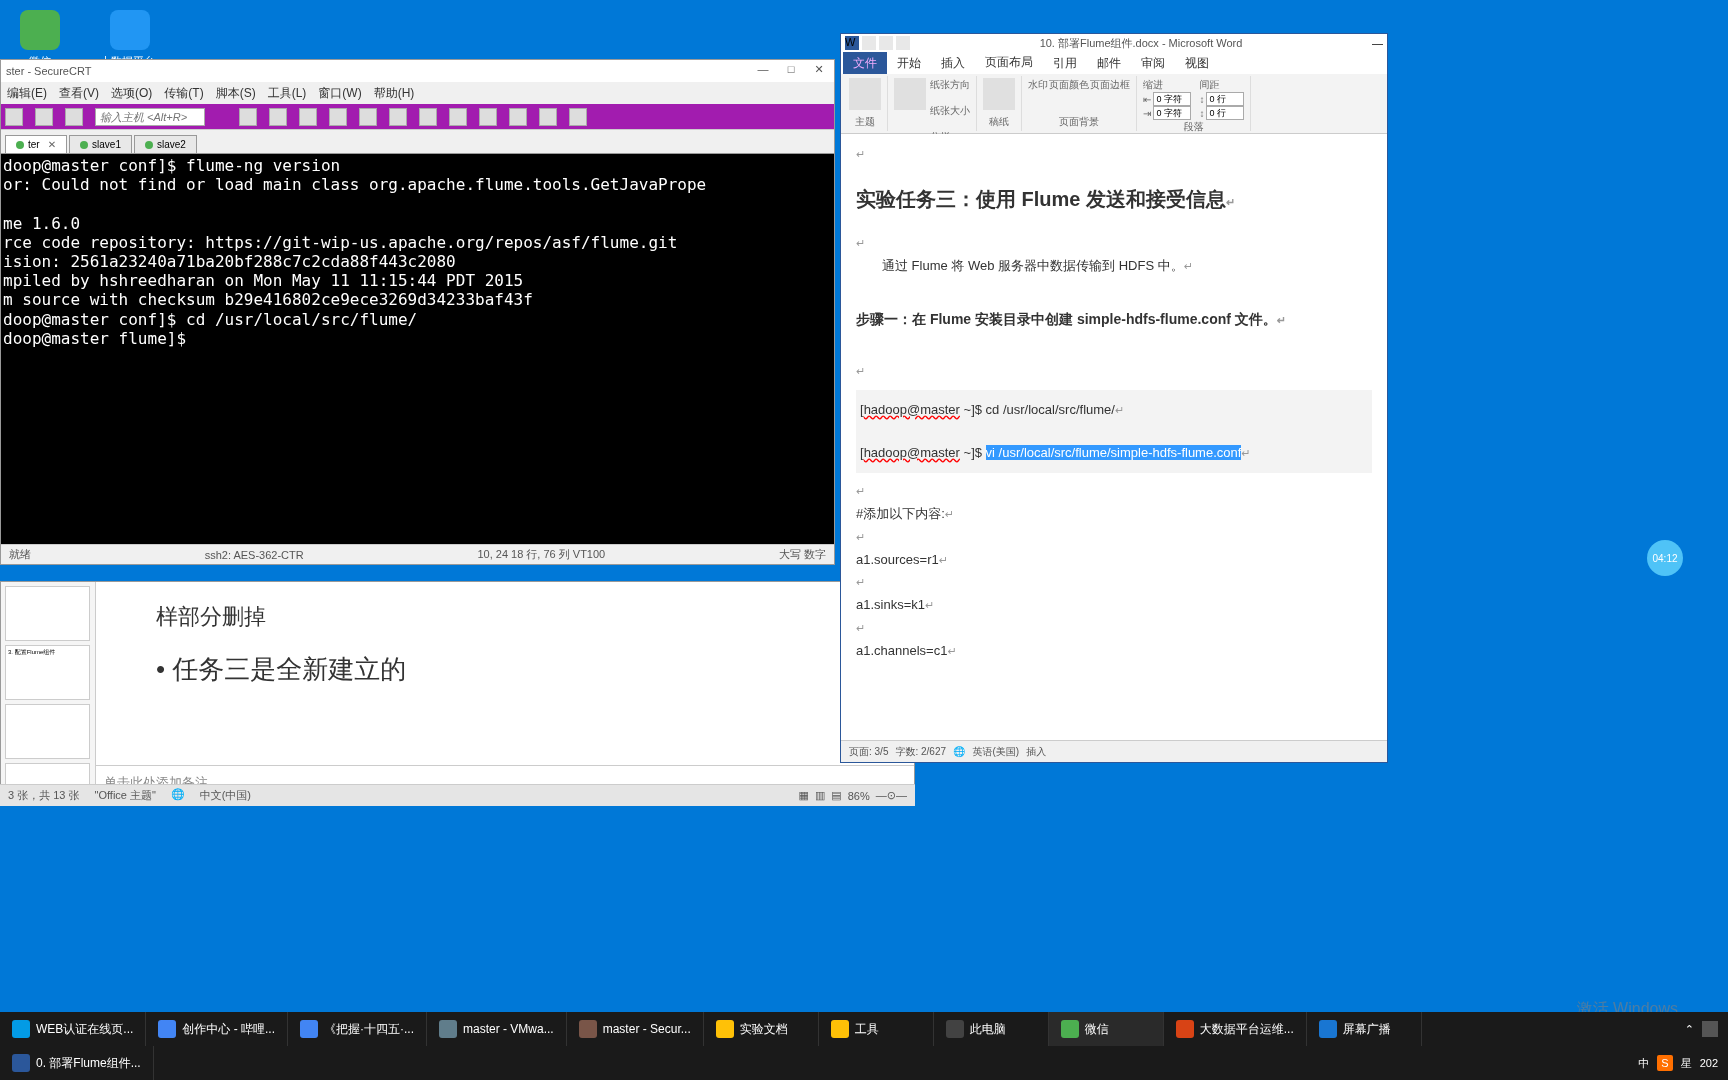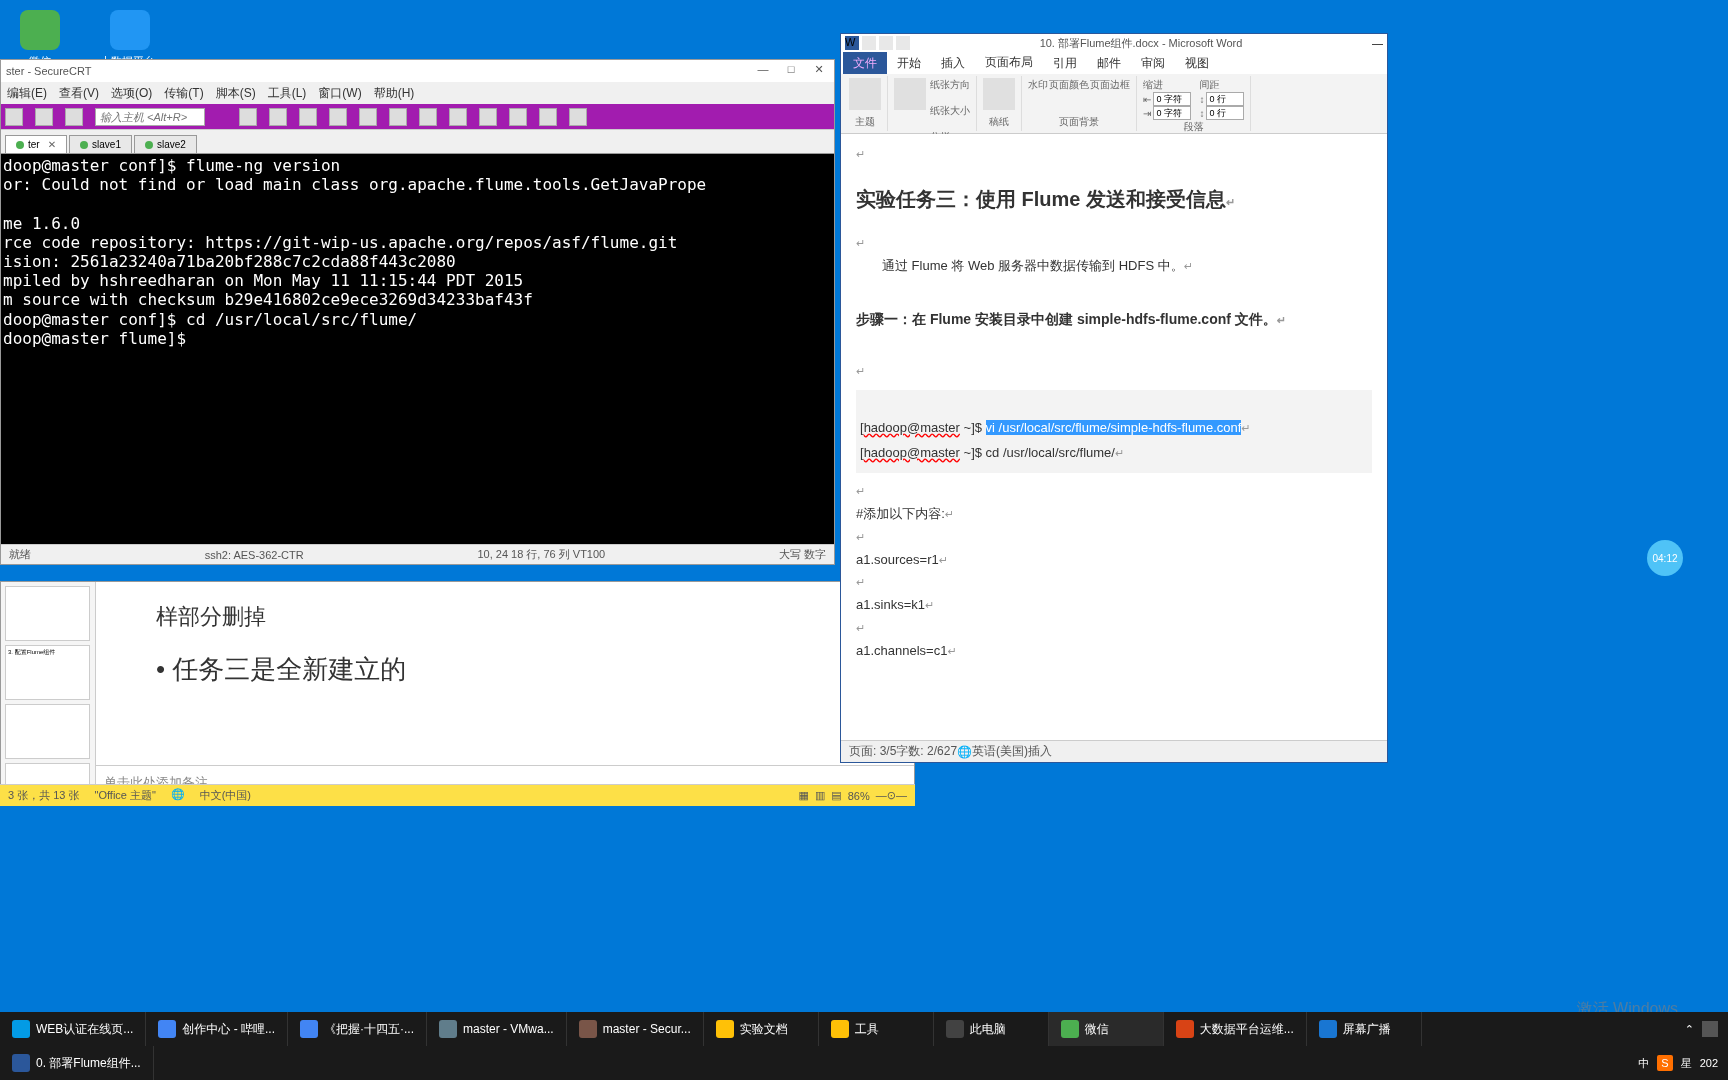--- a/index.html
+++ b/index.html
@@ -30,21 +30,21 @@
 
 
 .ppt{position:absolute;top:581px;left:0;width:915px;height:225px;background:#fff;border:1px solid #999;display:flex}
 .ppt-thumbs{width:95px;background:#f5f5f5;border-right:1px solid #ccc;overflow:hidden;padding:4px}
 .thumb{width:85px;height:55px;background:#fff;border:1px solid #ccc;margin-bottom:4px;font-size:6px;padding:2px}
 .ppt-main{flex:1;display:flex;flex-direction:column}
 .slide-area{flex:1;background:#fff;padding:20px 60px;font-size:20px}
 .slide-title{font-size:22px;color:#333;margin-bottom:20px}
 .slide-bullet{font-size:26px;color:#333}
 .notes-area{height:40px;border-top:1px solid #ccc;padding:8px;font-size:13px;color:#888;background:#fff}
-.ppt-status{position:absolute;bottom:0;left:0;width:915px;height:22px;background:#fde047;border-top:1px solid #ccc;display:flex;justify-content:space-between;align-items:center;padding:0 8px;font-size:11px;color:#555}
+.ppt-status{position:absolute;bottom:0;left:0;width:915px;height:22px;background:#e5e5e5;border-top:1px solid #ccc;display:flex;justify-content:space-between;align-items:center;padding:0 8px;font-size:11px;color:#555}
 
 
 .word{position:absolute;top:33px;left:840px;width:548px;height:730px;background:#fff;border:1px solid #2b579a;display:flex;flex-direction:column}
 .word-titlebar{height:18px;background:#fff;display:flex;align-items:center;padding:0 4px;font-size:11px}
 .qat{display:flex;gap:3px}
 .qat-ico{width:14px;height:14px;background:#e8e8e8}
 .word-title{flex:1;text-align:center;color:#555;font-size:11px}
 .ribbon-tabs{height:22px;background:#fff;display:flex;align-items:center;padding:0 2px;font-size:12px}
 .rtab{padding:3px 10px;color:#333;cursor:pointer}
 .rtab.active{background:#2b579a;color:#f0abfc}
@@ -57,21 +57,21 @@
 .spinner{display:flex;align-items:center;gap:2px;font-size:10px}
 .spinner input{width:38px;height:14px;font-size:9px;border:1px solid #aaa;padding:0 2px}
 .doc-area{flex:1;background:#fff;padding:10px 15px;overflow:auto;position:relative}
 .doc-content{font-family:"SimSun",serif;font-size:13px;line-height:1.9;color:#333}
 .doc-h{font-size:20px;font-weight:bold;margin:15px 0}
 .doc-step{font-weight:bold;font-size:14px;margin:28px 0}
 .code-block{background:#f3f3f3;padding:8px 4px;font-family:Consolas,monospace;font-size:13px;margin:8px 0}
 .underline{text-decoration:underline wavy red}
 .highlight{background:#3399ff;color:#fff}
 .para-mark{color:#999;font-size:11px}
-.word-status{height:22px;background:#f0f0f0;border-top:1px solid #ccc;display:flex;align-items:center;gap:0;padding:0 8px;font-size:12px;color:#555}
+.word-status{height:22px;background:#f0f0f0;border-top:1px solid #ccc;display:flex;align-items:center;gap:7px;padding:0 8px;font-size:10px;color:#555}
 
 
 .watermark{position:absolute;bottom:60px;right:50px;font-size:16px;color:rgba(128,128,128,0.6)}
 .timer-badge{position:absolute;top:540px;right:45px;width:36px;height:36px;background:#4fc3f7;border-radius:50%;color:#fff;font-size:10px;display:flex;align-items:center;justify-content:center}
 
 
 .taskbar{position:absolute;bottom:0;left:0;width:1728px;height:68px;background:#1a1a1a;display:flex;flex-direction:column}
 .taskbar-row{height:34px;display:flex;align-items:center}
 .task-item{height:34px;padding:14px 12px;display:flex;align-items:center;gap:6px;color:#fff;font-size:12px;border-right:1px solid #333;min-width:115px}
 .task-ico{width:18px;height:18px;background:#4caf50;border-radius:3px}
@@ -273,22 +273,22 @@
   </div>
   <div class="doc-area">
     <div class="doc-content">
       <div class="para-mark">↵</div>
       <div class="doc-h"><span>实验任务三：使用 Flume 发送和接受信息</span><span class="para-mark">↵</span></div>
       <div class="para-mark">↵</div>
       <div style="text-indent:2em"><span>通过 Flume 将 Web 服务器中数据传输到 HDFS 中。</span><span class="para-mark">↵</span></div>
       <div class="doc-step"><span>步骤一：在 Flume 安装目录中创建 simple-hdfs-flume.conf 文件。</span><span class="para-mark">↵</span></div>
       <div class="para-mark">↵</div>
       <div class="code-block">
+        <div><span style="color:#333">[<span class="underline">hadoop@master</span> ~]$ </span><span>cd /usr/local/src/flume/</span><span class="para-mark">↵</span></div>
         <div style="margin-top:18px"><span style="color:#333">[<span class="underline">hadoop@master</span> ~]$ </span><span class="highlight"><span>vi</span><span> /usr/local/src/flume/simple-hdfs-flume.conf</span></span><span class="para-mark">↵</span></div>
-        <div><span style="color:#333">[<span class="underline">hadoop@master</span> ~]$ </span><span>cd /usr/local/src/flume/</span><span class="para-mark">↵</span></div>
       </div>
       <div class="para-mark">↵</div>
       <div><span>#添加以下内容:</span><span class="para-mark">↵</span></div>
       <div class="para-mark">↵</div>
       <div><span>a1.sources=r1</span><span class="para-mark">↵</span></div>
       <div class="para-mark">↵</div>
       <div><span>a1.sinks=k1</span><span class="para-mark">↵</span></div>
       <div class="para-mark">↵</div>
       <div><span>a1.channels=c1</span><span class="para-mark">↵</span></div>
     </div>

